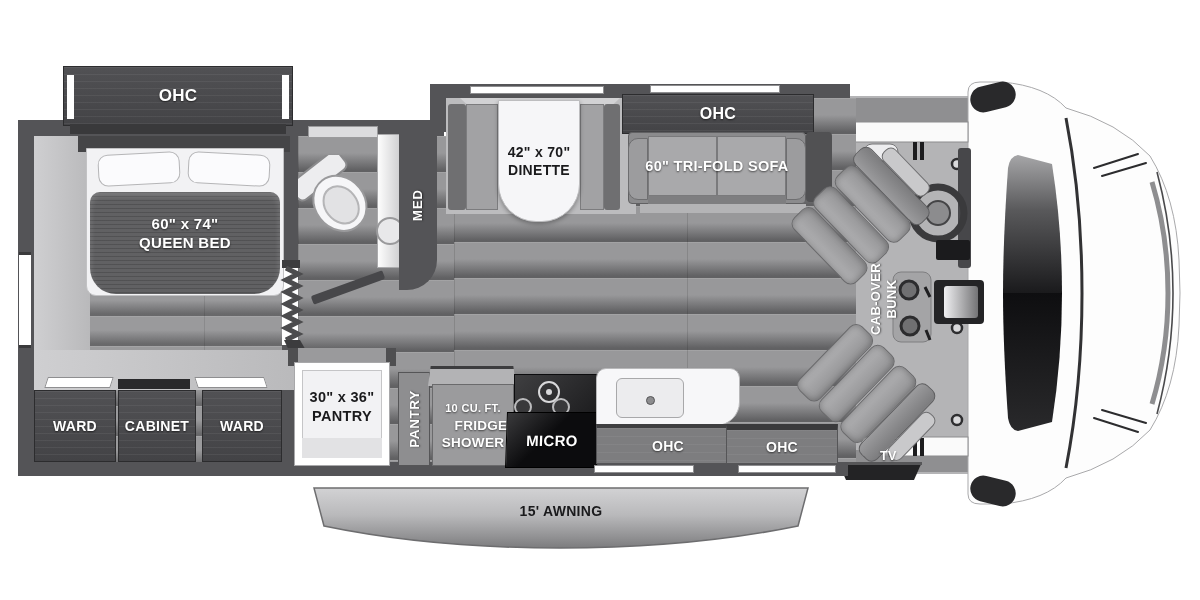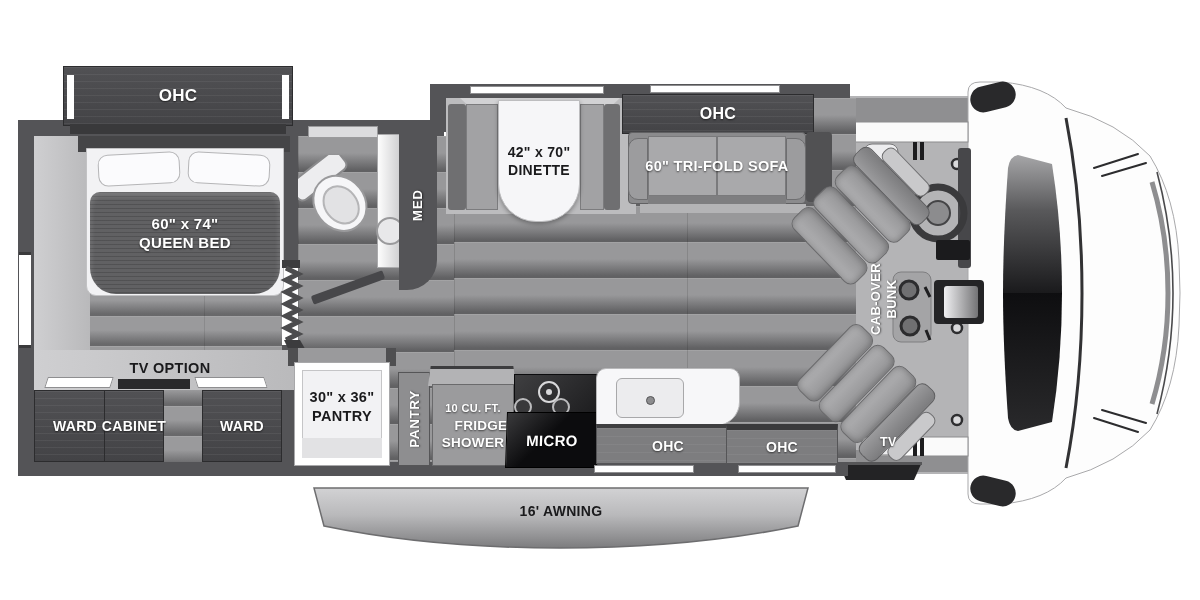--- a/index.html
+++ b/index.html
@@ -45,21 +45,21 @@
     <defs>
       <linearGradient id="gaw" x1="0" y1="0" x2="0" y2="1">
         <stop offset="0" stop-color="#d2d2d4"></stop>
           <stop offset=".45" stop-color="#b9b9bb"></stop>
         <stop offset=".8" stop-color="#939395"></stop>
           <stop offset="1" stop-color="#7c7c7e"></stop>
       </linearGradient>
     </defs>
     <path d="M 314,488 L 808,488 L 798,526 Q 690,548 560,548 Q 430,548 324,526 Z" fill="url(#gaw)" stroke="#6d6d6f" stroke-width="1.5"></path>
   </svg>
-  <div class="abs c dlbl" style="left:461px;top:503px;width:200px;height:16px;font-size:14px;">16' AWNING</div>
+  <div class="abs c dlbl" style="left:461px;top:503px;width:200px;height:16px;font-size:14px;">15' AWNING</div>
 
   <svg class="abs" style="left:824px;top:55px;" width="376" height="500" viewBox="824 55 376 500">
     <defs>
       <linearGradient id="gws" x1="0" y1="0" x2="0" y2="1">
         <stop offset="0" stop-color="#a6a6a8"></stop>
           <stop offset=".4" stop-color="#59595b"></stop>
           <stop offset="1" stop-color="#1a1a1c"></stop>
       </linearGradient>
       <linearGradient id="gws2" x1="0" y1="0" x2="0" y2="1">
         <stop offset="0" stop-color="#0e0e10"></stop>
@@ -145,29 +145,28 @@
   <div class="abs" style="left:86px;top:148px;width:198px;height:148px;background:#f2f2f4;border:1px solid #c2c2c4;border-radius:0 0 10px 10px;box-sizing:border-box;"></div>
   <div class="abs" style="left:98px;top:153px;width:80px;height:30px;background:#fbfbfd;border:1px solid #b5b5b7;border-radius:10px;transform:rotate(-3deg);"></div>
   <div class="abs" style="left:188px;top:153px;width:80px;height:30px;background:#fbfbfd;border:1px solid #b5b5b7;border-radius:10px;transform:rotate(3deg);"></div>
   <div class="abs" style="left:90px;top:192px;width:190px;height:102px;border-radius:10px 10px 26px 26px;background:repeating-linear-gradient(180deg, rgba(0,0,0,.16) 0 1px, rgba(0,0,0,0) 1px 4px),#616163;box-shadow:inset 0 4px 6px rgba(255,255,255,.18);"></div>
   <div class="abs c" style="left:110px;top:212px;width:150px;height:42px;flex-direction:column;">
     <span class="lbl" style="font-size:15px;line-height:19px;">60" x 74"</span>
     <span class="lbl" style="font-size:15px;line-height:19px;text-align:right;">QUEEN BED</span>
   </div>
 
   <div class="abs carpet" style="left:34px;top:350px;width:268px;height:40px;"></div>
-  <div class="abs c dlbl" style="left:90px;top:359px;width:160px;height:18px;font-size:14.5px;">TV OPTION</div>
   <div class="abs" style="left:46px;top:377px;width:66px;height:11px;background:#fff;border:1px solid #8e8e90;transform:skewX(-18deg);box-sizing:border-box;"></div>
   <div class="abs" style="left:118px;top:379px;width:72px;height:10px;background:#29292b;"></div>
   <div class="abs" style="left:196px;top:377px;width:70px;height:11px;background:#fff;border:1px solid #8e8e90;transform:skewX(18deg);box-sizing:border-box;"></div>
 
   <div class="abs darkcab c" style="left:34px;top:390px;width:82px;height:72px;">
     <span class="lbl" style="font-size:14px;">WARD</span>
     </div>
-  <div class="abs darkcab c" style="left:104px;top:390px;width:60px;height:72px;">
+  <div class="abs darkcab c" style="left:118px;top:390px;width:78px;height:72px;">
     <span class="lbl" style="font-size:14px;">CABINET</span>
     </div>
   <div class="abs darkcab c" style="left:202px;top:390px;width:80px;height:72px;">
     <span class="lbl" style="font-size:14px;">WARD</span>
     </div>
 
   <svg class="abs" style="left:280px;top:260px;" width="30" height="100" viewBox="0 0 30 100">
     <rect x="2" y="0" width="18" height="8" fill="#3c3c3e"></rect>
     <polyline points="6,8 18,14 6,20 18,26 6,32 18,38 6,44 18,50 6,56 18,62 6,68 18,74 6,80" fill="none" stroke="#4c4c4e" stroke-width="5"></polyline>
     <polygon points="4,80 20,80 28,94 12,97" fill="#3c3c3e"></polygon>
@@ -273,16 +272,16 @@
     <div class="cush" style="left:4px;"></div>
       <div class="cush" style="left:34px;"></div>
       <div class="cush" style="left:64px;"></div>
     <div class="back"></div>
       <div class="hr"></div>
   </div>
   <div class="abs c vrot" style="left:829px;top:281px;width:110px;height:36px;flex-direction:column;">
     <span class="lbl" style="font-size:13px;line-height:16px;">CAB-OVER</span>
     <span class="lbl" style="font-size:13px;line-height:16px;">BUNK</span>
   </div>
-  <div class="abs" style="left:839px;top:432px;width:26px;height:16px;padding-left:41px;">
+  <div class="abs" style="left:839px;top:446px;width:26px;height:16px;padding-left:41px;">
     <span class="lbl" style="font-size:12.5px;">TV</span></div>
 
 </div>
 
 </body></html>

